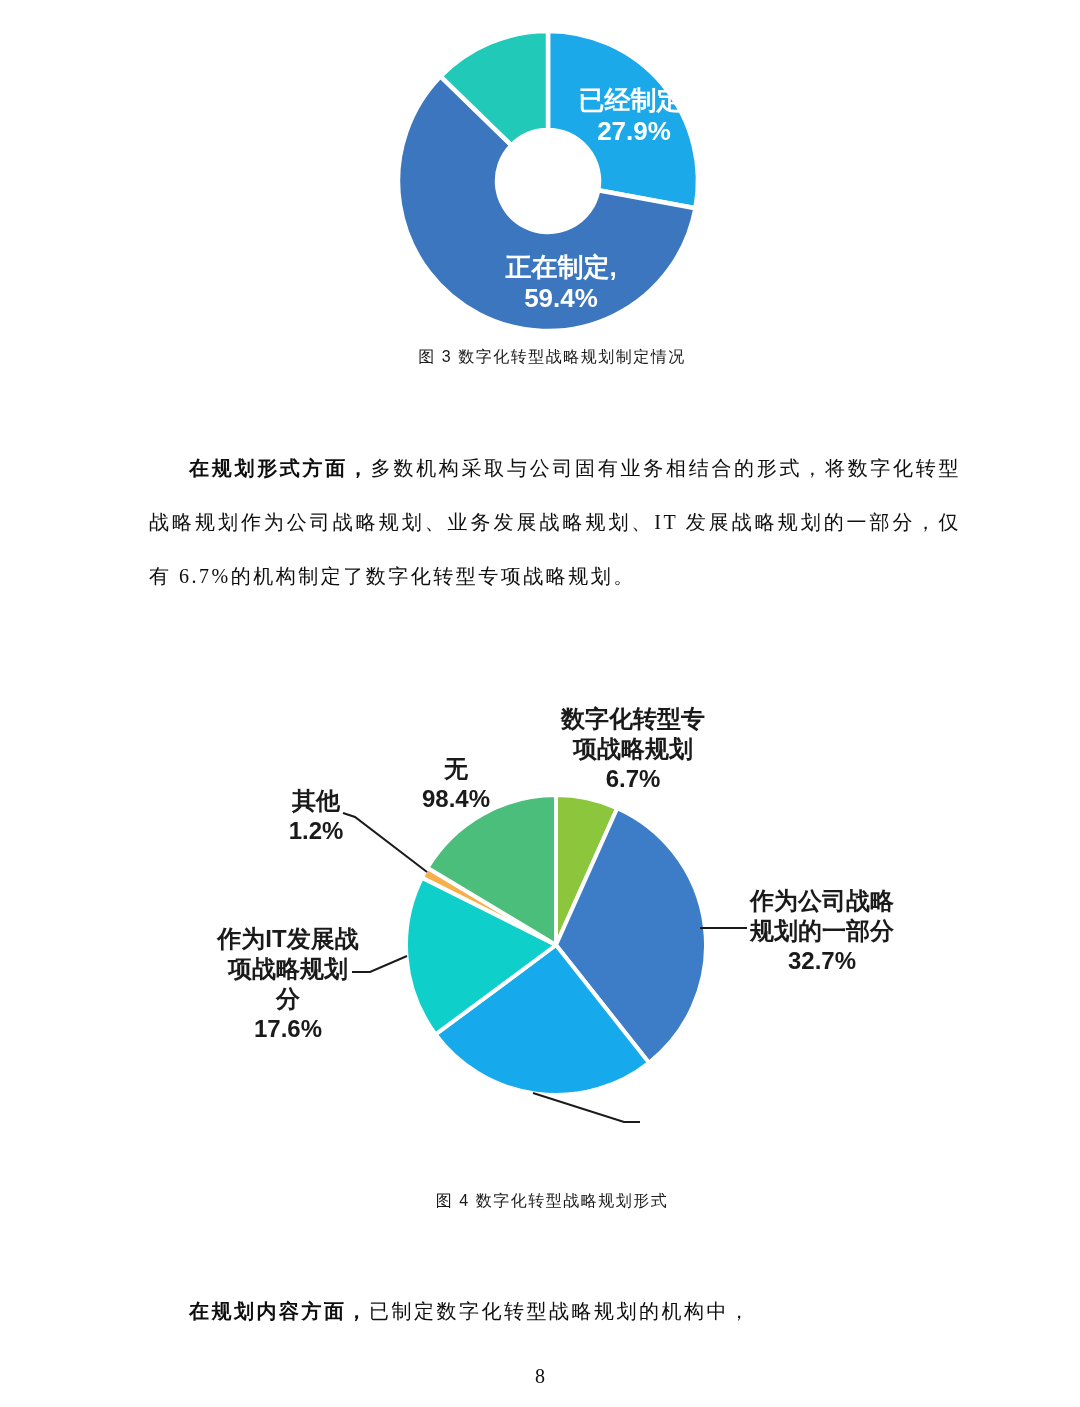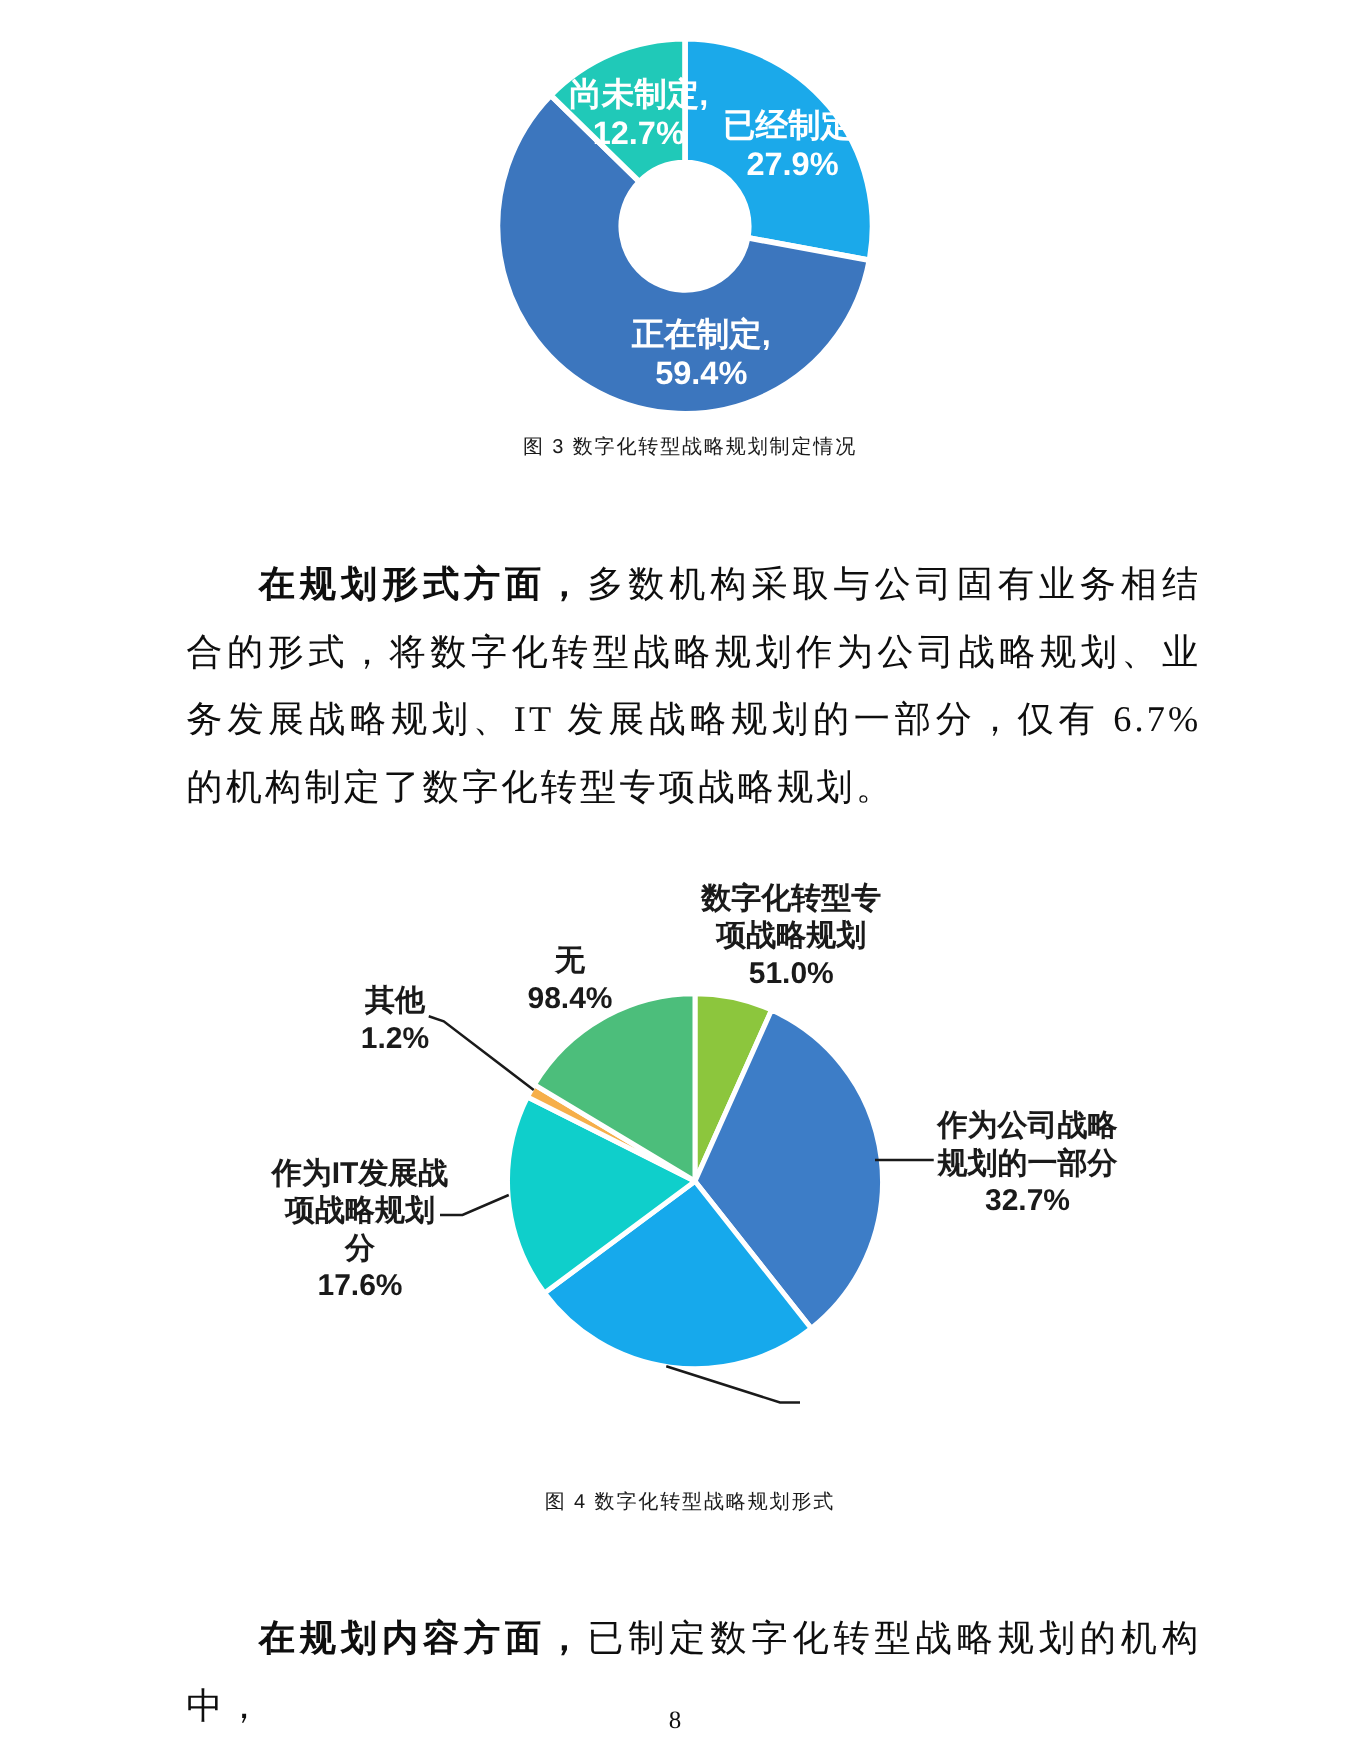--- a/index.html
+++ b/index.html
@@ -17,21 +17,21 @@
   #labels-layer { position: absolute; left: 0; top: 0; width: 1080px; height: 1407px; }
   .caption {
     position: absolute; left: 12px; width: 100%; text-align: center;
     font-size: 16px; letter-spacing: 1.5px; color: #1a1a1a;
     font-family: Liberation Sans, sans-serif;
   }
   #fig3-caption { top: 347px; }
   #fig4-caption { top: 1191px; }
   .body-para {
     position: absolute; left: 149px; width: 812px;
-    font-size: 29px; line-height: 54px; letter-spacing: 2.5px;
+    font-size: 20px; line-height: 54px; letter-spacing: 2.5px;
     text-align: justify; text-indent: 2em; color: #0e0e0e;
   }
   #para1 { top: 441px; }
   #para2 { top: 1284px; }
   .body-para b { font-weight: bold; }
   .chart-label {
     position: absolute; transform: translateX(-50%); text-align: center;
     font-family: "Liberation Sans", "DejaVu Sans", sans-serif;
     font-weight: bold; white-space: nowrap;
   }
@@ -65,28 +65,24 @@
 
   <div id="labels-layer">
       <div class="chart-label label-inside" style="left: 634px; top: 116px;">
         <div>已经制定,</div>
         <div>27.9%</div>
       </div>
       <div class="chart-label label-inside" style="left: 561px; top: 283px;">
         <div>正在制定,</div>
         <div>59.4%</div>
       </div>
-      <div class="chart-label label-inside" style="left: 511px; top: 91px;">
-        <div>尚未制定,</div>
-        <div>12.7%</div>
-      </div>
       <div class="chart-label label-outside" style="left: 633px; top: 704px;">
         <div>数字化转型专</div>
         <div>项战略规划</div>
-        <div>51.0%</div>
+        <div>6.7%</div>
       </div>
       <div class="chart-label label-outside" style="left: 822px; top: 886px;">
         <div>作为公司战略</div>
         <div>规划的一部分</div>
         <div>32.7%</div>
       </div>
       <div class="chart-label label-outside" style="left: 288px; top: 924px;">
         <div>作为IT发展战</div>
         <div>项战略规划</div>
         <div>分</div>

